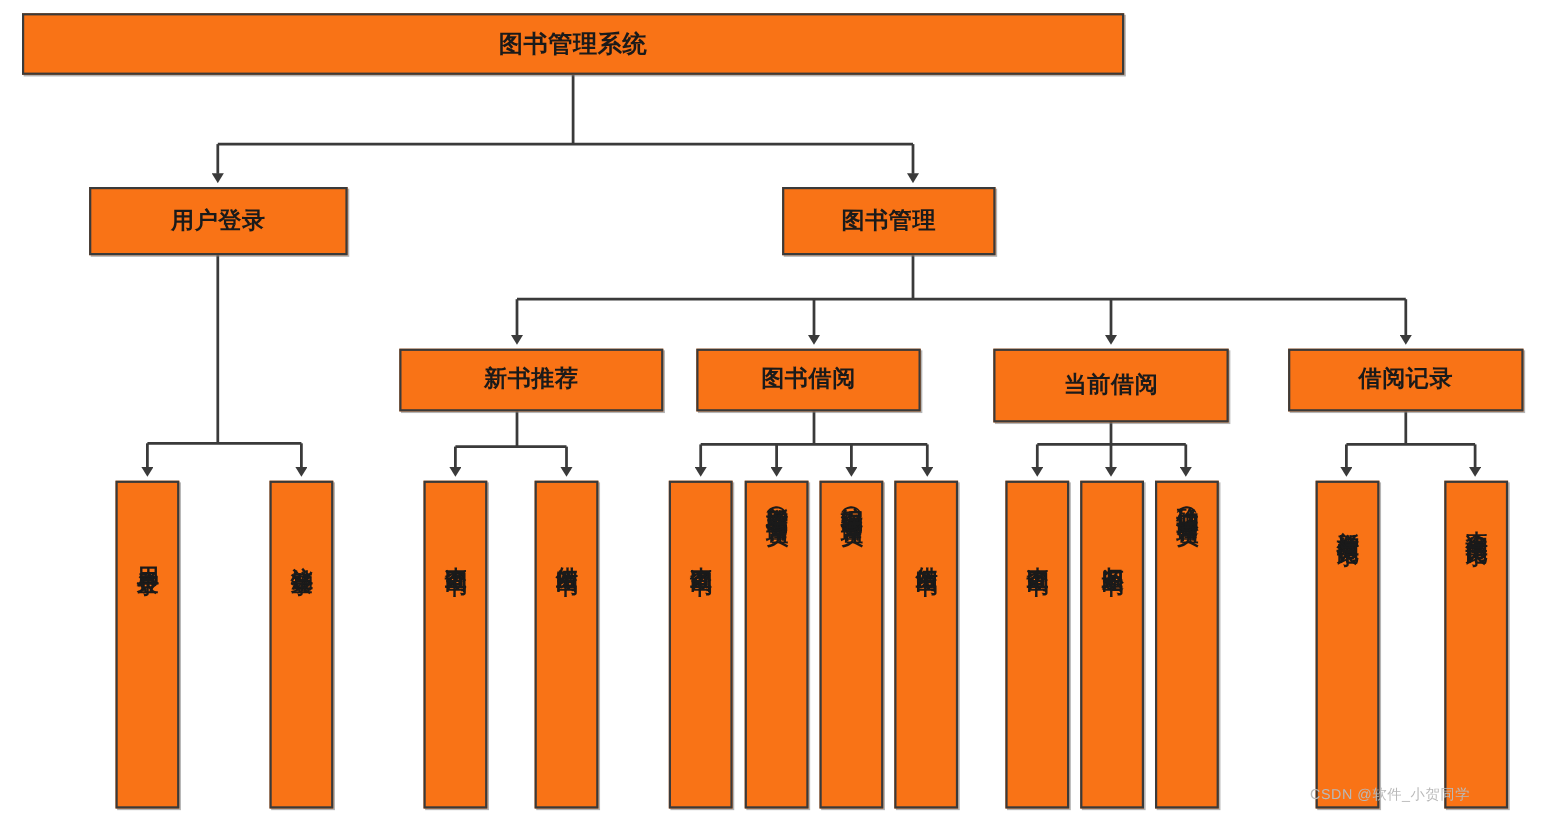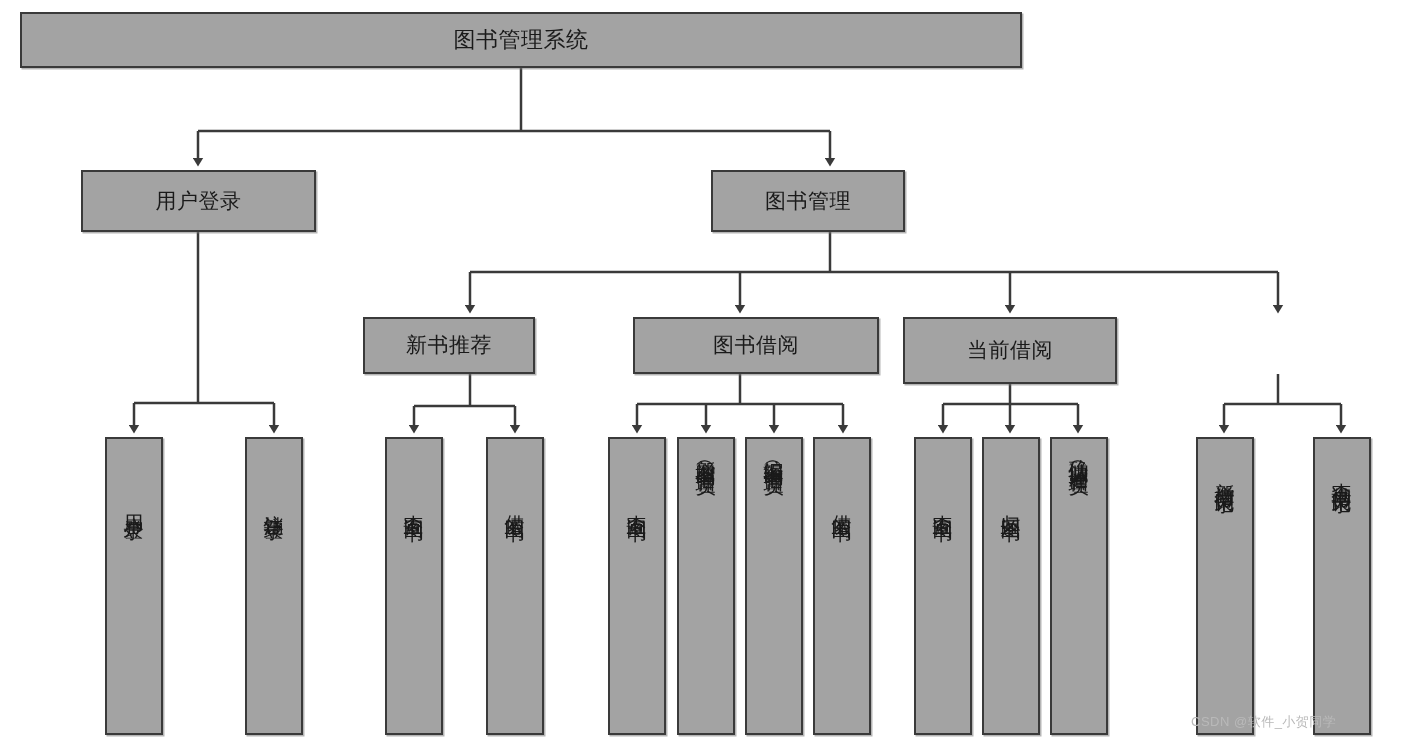--- a/index.html
+++ b/index.html
@@ -22,27 +22,28 @@
     position: absolute;
     left: 0;
     top: 0;
     width: 1405px;
     height: 747px;
     pointer-events: none;
   }
   .node {
     position: absolute;
     box-sizing: border-box;
-    background: #a3a3a3;
+    background: #f97316;
     border: 2.5px solid #3a3a3a;
     box-shadow: 1.5px 1.5px 0 rgba(120,120,120,0.55);
     display: flex;
     align-items: center;
     justify-content: center;
     color: #1a1a1a;
+    font-weight: bold;
   }
   .node-label {
     display: block;
     text-align: center;
     line-height: 1.18;
     letter-spacing: 0.5px;
     white-space: nowrap;
   }
   
   .node.horiz .node-label {
@@ -132,29 +133,32 @@
     <span class="node-label">图书管理系统</span>
   </div>
 
   <div class="node horiz" style="left:81px; top:170px; width:235px; height:62px;">
     <span class="node-label">用户登录</span>
   </div>
   <div class="node horiz" style="left:711px; top:170px; width:194px; height:62px;">
     <span class="node-label">图书管理</span>
   </div>
 
-  <div class="node horiz" style="left:363px; top:317px; width:172px; height:57px;">
+  <div class="node horiz" style="left:363px; top:317px; width:240px; height:57px;">
     <span class="node-label">新书推荐</span>
   </div>
-  <div class="node horiz" style="left:633px; top:317px; width:246px; height:57px;">
+  <div class="node horiz" style="left:633px; top:317px; width:204px; height:57px;">
     <span class="node-label">图书借阅</span>
   </div>
   <div class="node horiz" style="left:903px; top:317px; width:214px; height:67px;">
     <span class="node-label">当前借阅</span>
   </div>
+  <div class="node horiz" style="left:1171px; top:317px; width:214px; height:57px;">
+    <span class="node-label">借阅记录</span>
+  </div>
 
   <div class="node vert" style="left:105px; top:437px; width:58px; height:298px; padding-top:60px;">
     <span class="node-label">用户登录</span>
   </div>
   <div class="node vert" style="left:245px; top:437px; width:58px; height:298px; padding-top:60px;">
     <span class="node-label">注销登录</span>
   </div>
 
   <div class="node vert" style="left:385px; top:437px; width:58px; height:298px; padding-top:60px;">
     <span class="node-label">查询图书</span>

